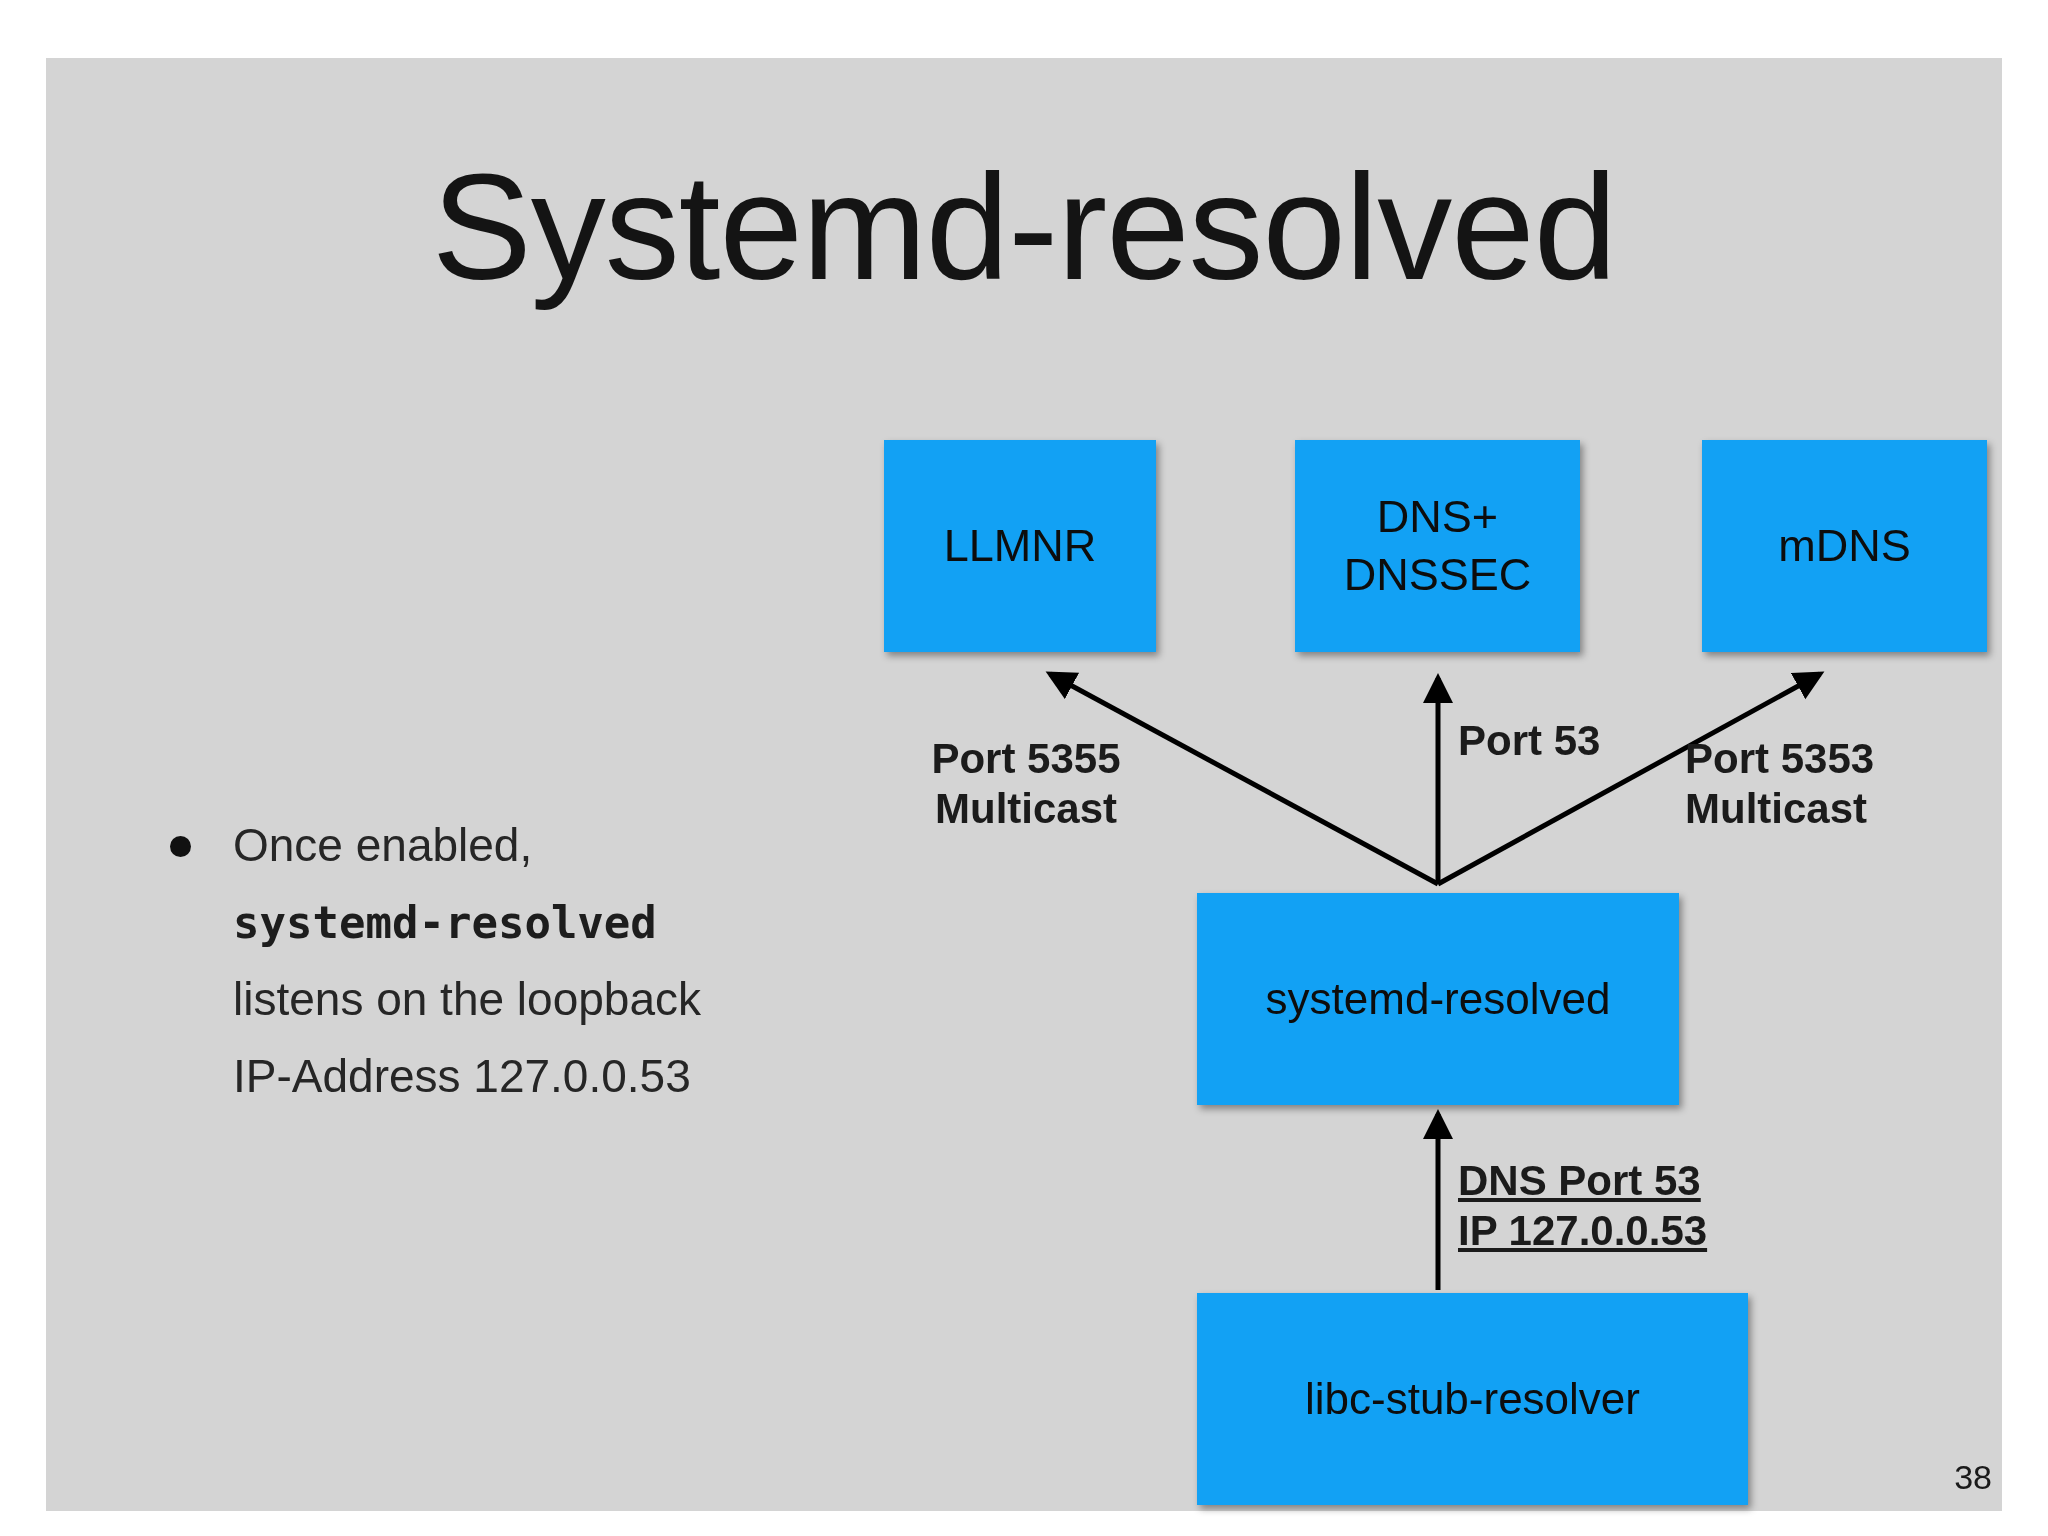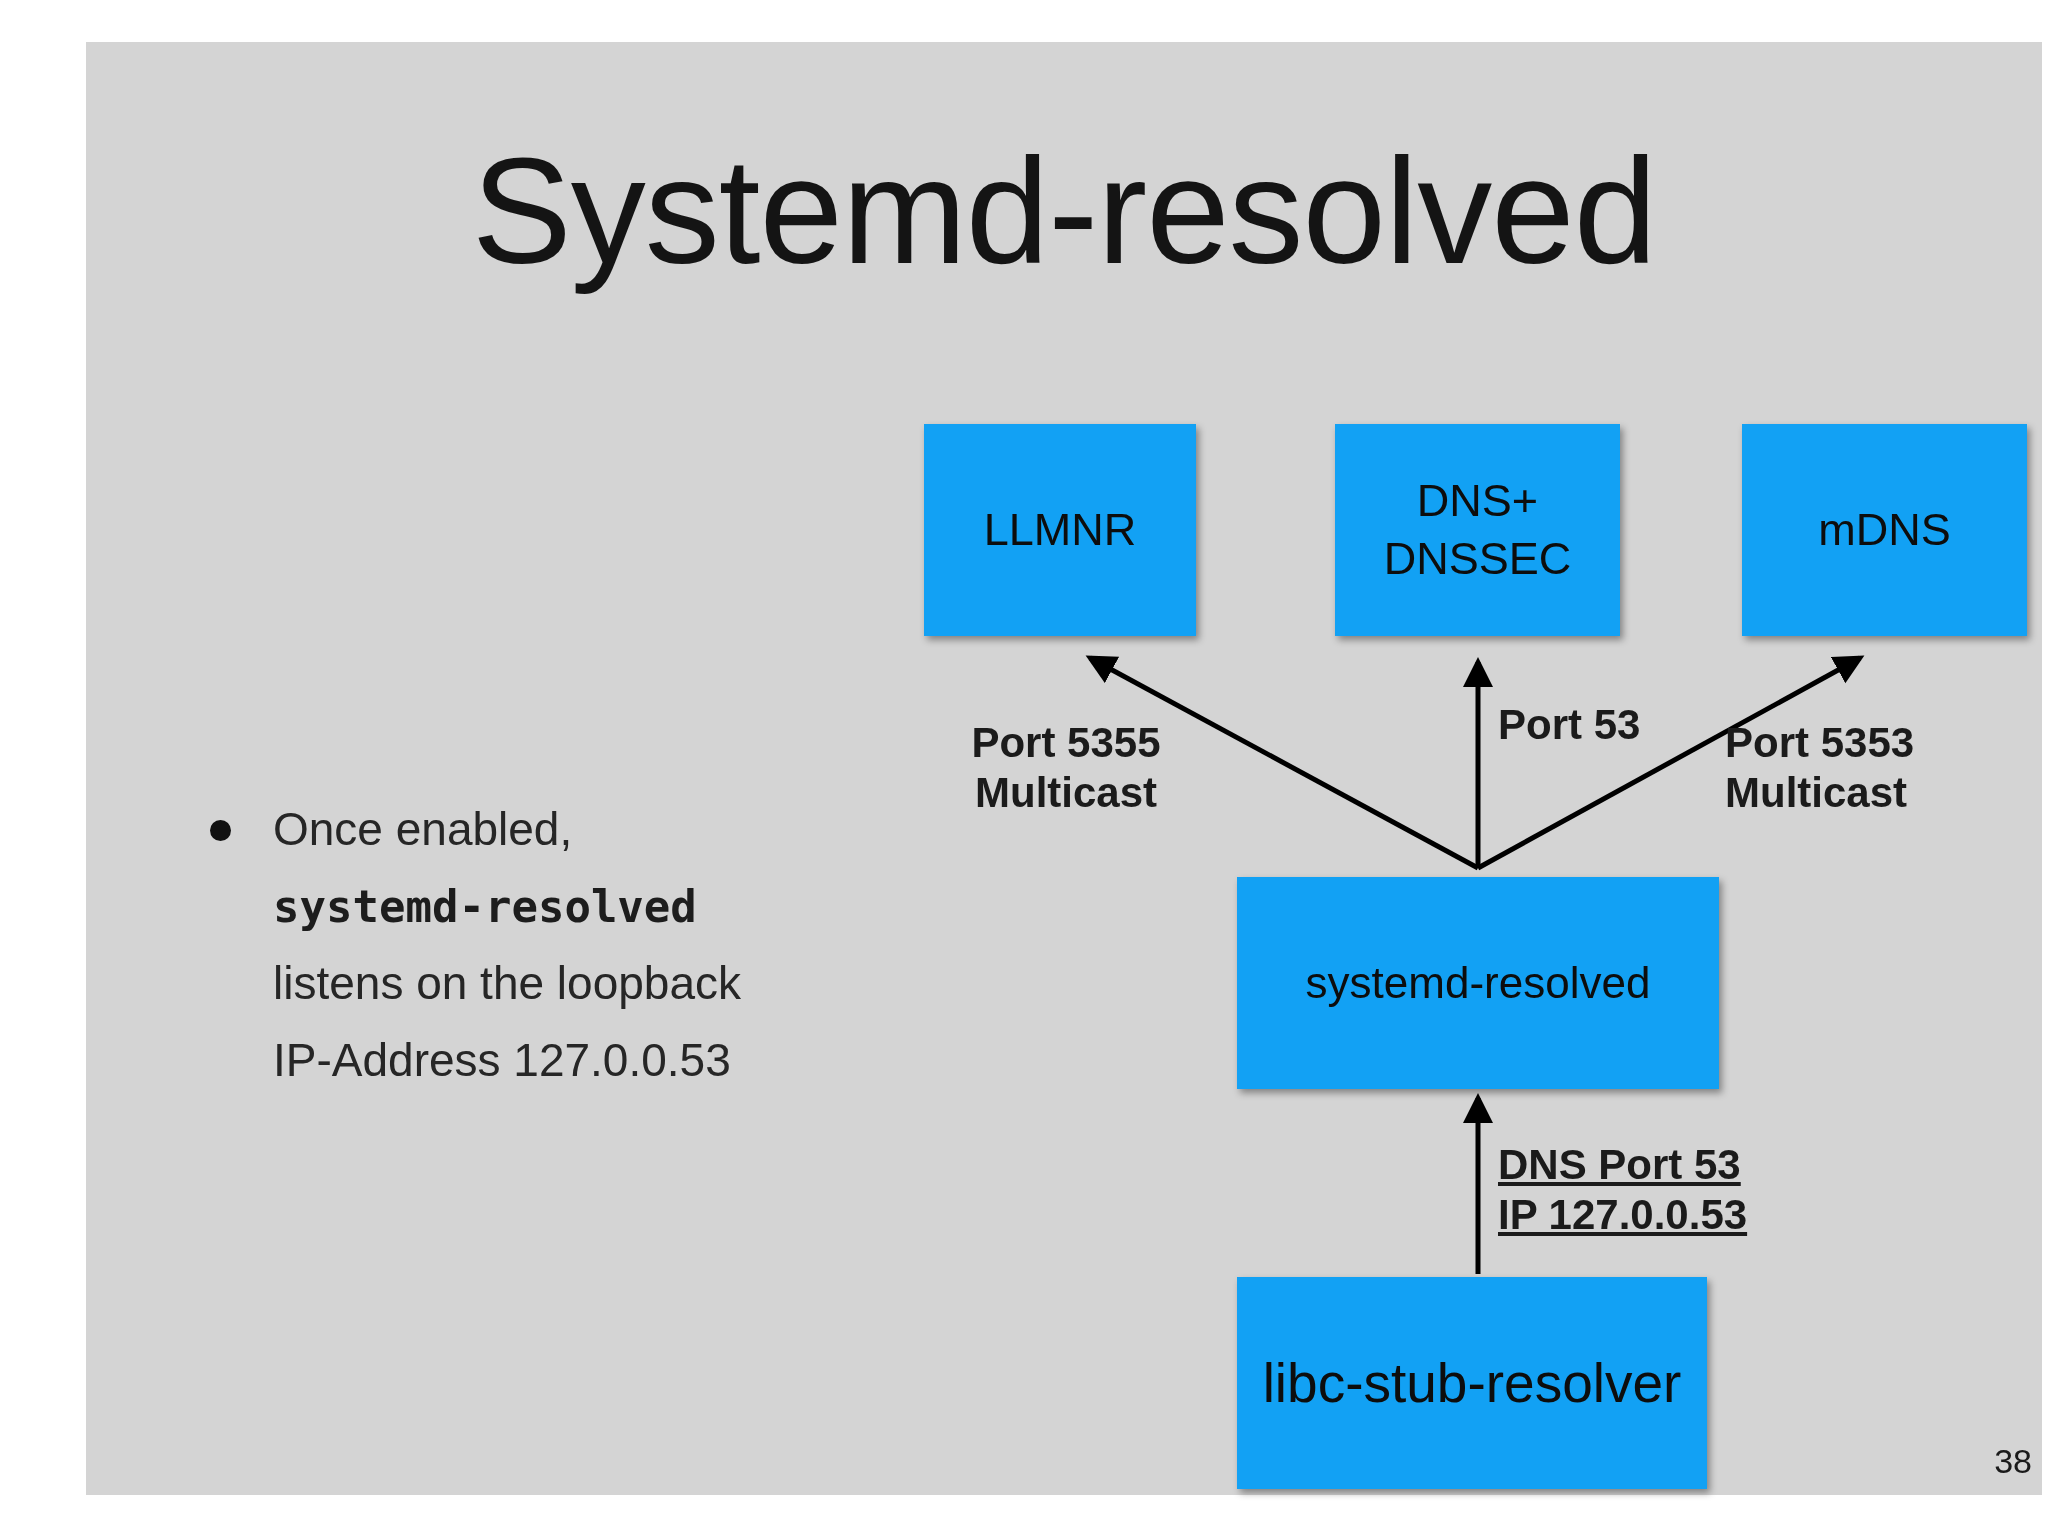--- a/index.html
+++ b/index.html
@@ -1,22 +1,21 @@
 <!DOCTYPE html>
 <html><head>
 <meta charset="utf-8">
 <style>
   * { margin:0; padding:0; box-sizing:border-box; }
   html,body { width:2048px; height:1536px; background:#ffffff; overflow:hidden;
               font-family:"Liberation Sans", sans-serif; }
 
   .slide {
-    position:absolute; left:46px; top:42px; width:1956px; height:1453px;
+    position:absolute; left:46px; top:58px; width:1956px; height:1453px;
     background:#d4d4d4;
-    margin-left:40px;
   }
 
   .title {
     position:absolute; left:0; right:0; top:79px;
     text-align:center; font-size:150px; font-weight:400; line-height:1.2;
     color:#141414; letter-spacing:-1px;
   }
 
   .bullet-dot {
     position:absolute; left:124px; top:778px; width:21px; height:21px;
@@ -36,21 +35,21 @@
 
   .node {
     position:absolute; display:flex; align-items:center; justify-content:center;
     color:#0d0d0d; font-size:45px; line-height:1.28; text-align:center;
     white-space:pre-line; box-shadow:3px 4px 7px rgba(0,0,0,0.38);
   }
   .node-llmnr   { left:838px;  top:382px;  width:272px; height:212px;text-align:right; }
   .node-dns     { left:1249px; top:382px;  width:285px; height:212px; }
   .node-mdns    { left:1656px; top:382px;  width:285px; height:212px; }
   .node-resolved{ left:1151px; top:835px;  width:482px; height:212px; font-size:44px; }
-  .node-libc    { left:1151px; top:1235px; width:470px; height:212px; font-size:55px; }
+  .node-libc    { left:1151px; top:1235px; width:551px; height:212px; font-size:44px; }
 
   .edge-label {
     position:absolute; font-size:42px; font-weight:700; color:#1b1b1b;
     line-height:50px; white-space:pre-line;
   }
   .lbl-5355 { left:840px;  top:676px;  width:280px; text-align:center; }
   .lbl-53   { left:1412px; top:658px; }
   .lbl-5353 { left:1639px; top:676px;  width:280px; text-align:left; }
   .lbl-dns53{ left:1412px; top:1098px;text-decoration:underline; }
 

